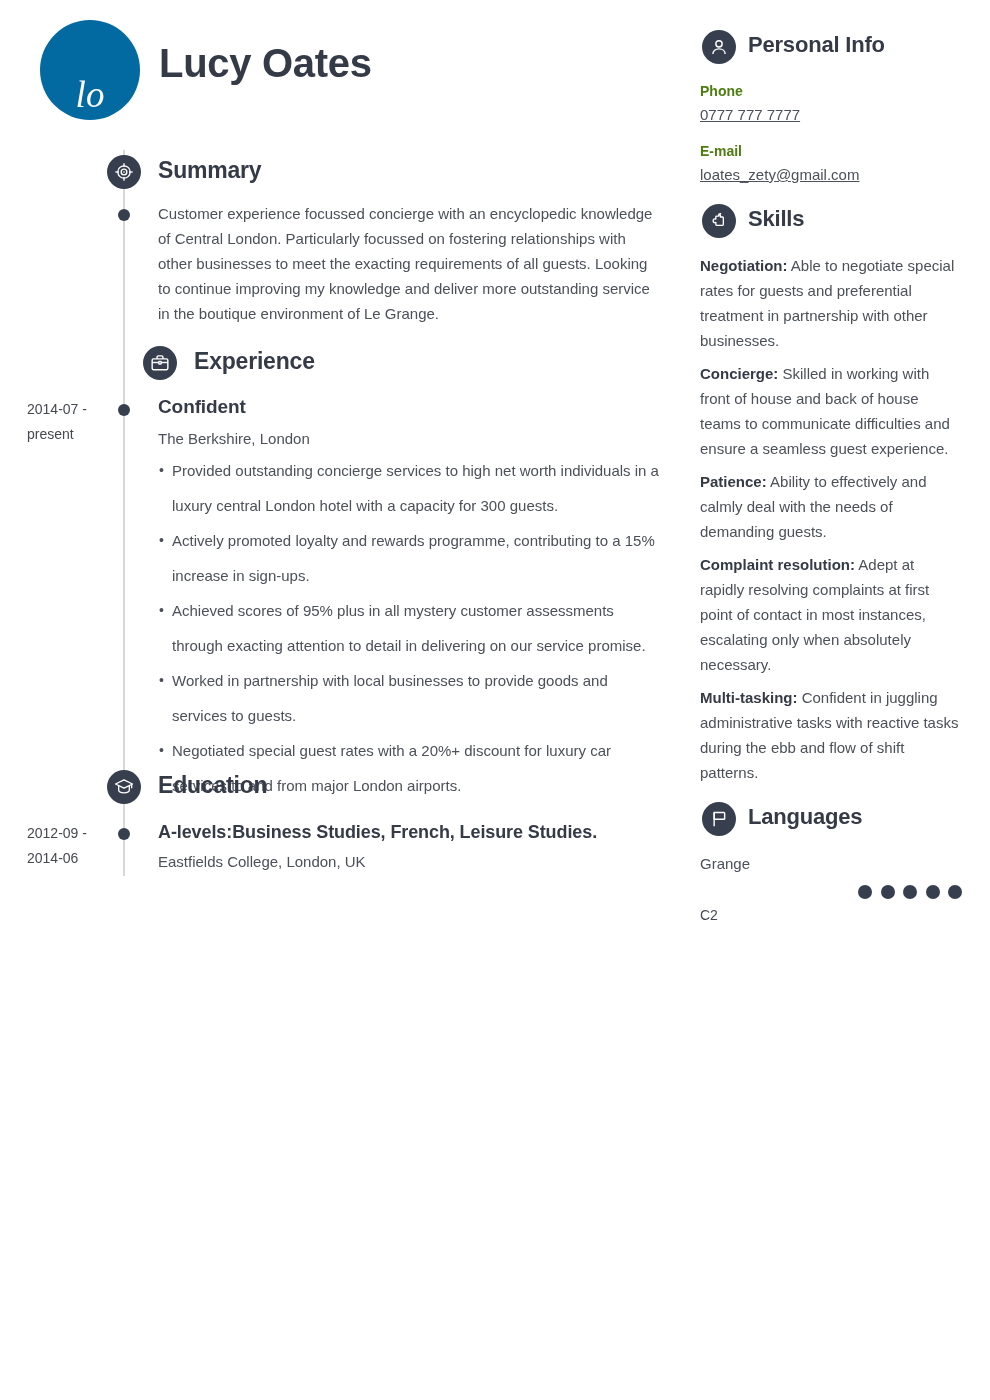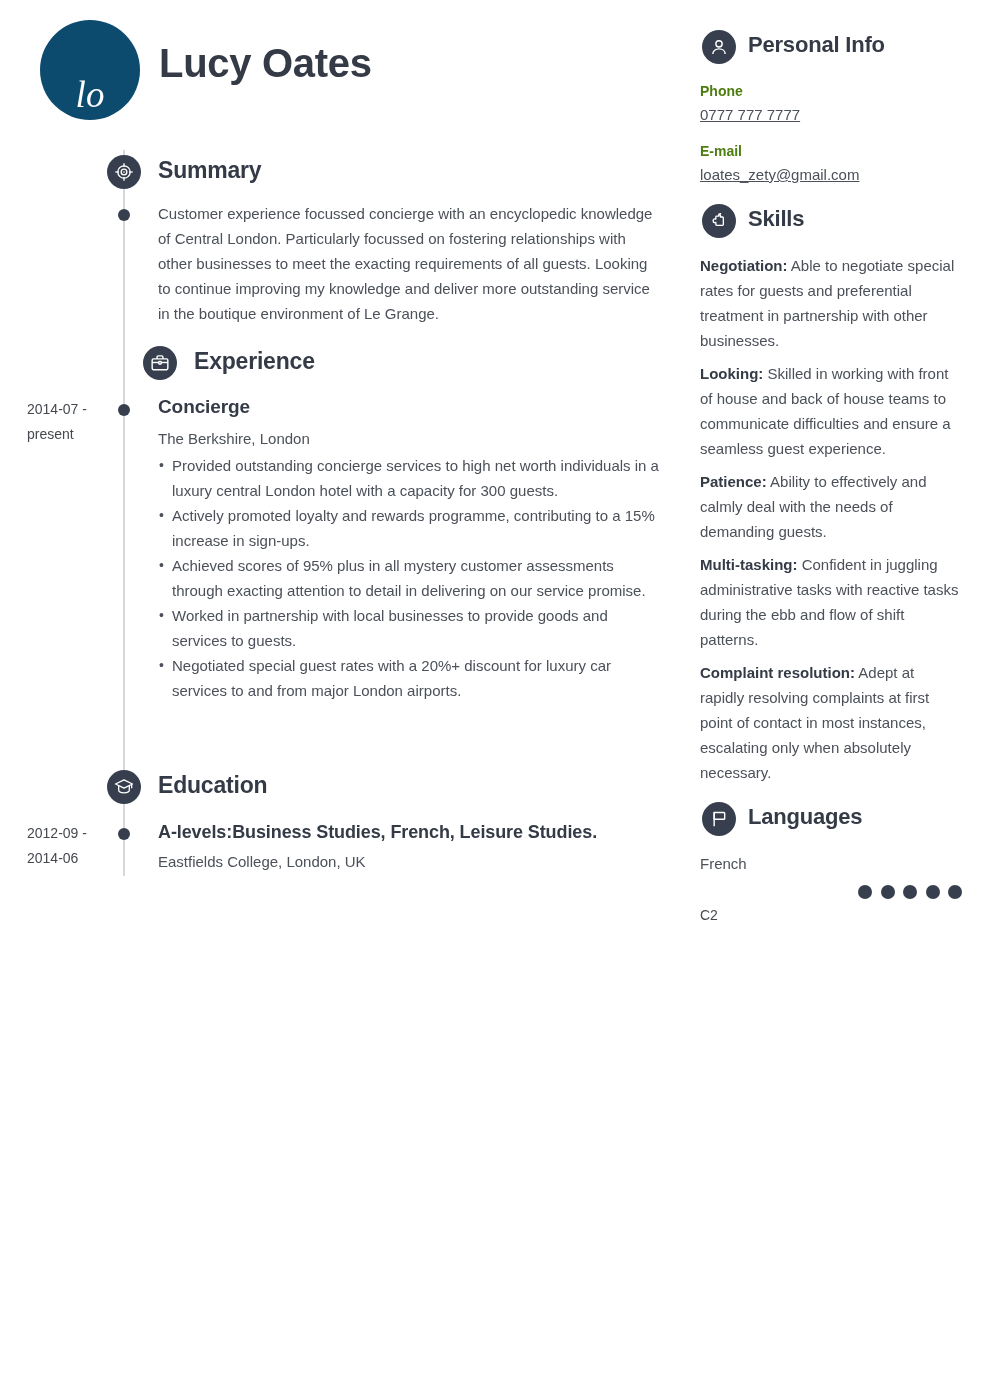--- a/index.html
+++ b/index.html
@@ -40,21 +40,21 @@
     width: 620px;
     height: 110px;
   }
   .avatar {
     position: absolute;
     left: 0;
     top: 0;
     width: 100px;
     height: 100px;
     border-radius: 50%;
-    background: #0c4a6e;
+    background: #0369a1;
   }
   .avatar-monogram {
     position: absolute;
     left: 0;
     right: 0;
     bottom: 7px;
     text-align: center;
     font-family: "Liberation Serif", serif;
     font-style: italic;
     font-size: 37px;
@@ -161,21 +161,21 @@
     left: 158px;
     width: 505px;
     margin: 0;
     padding: 0;
     list-style: none;
   }
   ul.bullets li {
     position: relative;
     padding-left: 14px;
     font-size: 15px;
-    line-height: 25px;
+    line-height: 35px;
     color: #4b5059;
     margin-bottom: 0;
   }
   ul.bullets li::before {
     content: "•";
     position: absolute;
     left: 1px;
     top: 0;
     color: #4b5059;
     font-size: 14px;
@@ -321,21 +321,21 @@
             <path d="M8.5 7V4.8a1.4 1.4 0 0 1 1.4-1.4h4.2a1.4 1.4 0 0 1 1.4 1.4V7"></path>
             <line x1="2.6" y1="11.4" x2="21.4" y2="11.4"></line>
             <rect x="10.6" y="10" width="2.8" height="3.2" rx="0.6" fill="#373f4f"></rect>
           </svg>
         </div>
         <div class="sec-title">Experience</div>
       </div>
 
       <div class="entry-dot" style="top:58px;"></div>
       <div class="entry-date" style="top:51px;">2014-07 - present</div>
-      <div class="job-title" style="top:50px;">Concierge</div>
+      <div class="job-title" style="top:50px;">Confident</div>
       <div class="job-sub" style="top:84px;">The Berkshire, London</div>
 
       <ul class="bullets" style="top:107px;">
         <li>Provided outstanding concierge services to high net worth individuals in a luxury central London hotel with a capacity for 300 guests.</li>
         <li>Actively promoted loyalty and rewards programme, contributing to a 15% increase in sign-ups.</li>
         <li>Achieved scores of 95% plus in all mystery customer assessments through exacting attention to detail in delivering on our service promise.</li>
         <li>Worked in partnership with local businesses to provide goods and services to guests.</li>
         <li>Negotiated special guest rates with a 20%+ discount for luxury car services to and from major London airports.</li>
       </ul>
     </div>
@@ -389,46 +389,46 @@
             <path d="M13.9 3.2c-1.3 0-2.3.9-2.3 2 0 .4.1.7.3 1H9.1c-.5 0-.9.4-.9.9v2.6c-.3-.2-.7-.3-1.1-.3-1.2 0-2.1 1-2.1 2.3s.9 2.3 2.1 2.3c.4 0 .8-.1 1.1-.3v2.6c0 .5.4.9.9.9h7.2c.5 0 .9-.4.9-.9V8.1c0-.5-.4-.9-.9-.9h-2.6c.2-.3.3-.6.3-1 0-1.1-1-2-2.1-2z"></path>
           </svg>
         </div>
         <div class="rsec-title">Skills</div>
       </div>
       <div style="margin-top:13px;">
         <div class="skill-item">
           <b>Negotiation:</b><span> Able to negotiate special rates for guests and preferential treatment in partnership with other businesses.</span>
         </div>
         <div class="skill-item">
-          <b>Looking:</b><span> Skilled in working with front of house and back of house teams to communicate difficulties and ensure a seamless guest experience.</span>
+          <b>Concierge:</b><span> Skilled in working with front of house and back of house teams to communicate difficulties and ensure a seamless guest experience.</span>
         </div>
         <div class="skill-item">
           <b>Patience:</b><span> Ability to effectively and calmly deal with the needs of demanding guests.</span>
         </div>
         <div class="skill-item">
+          <b>Complaint resolution:</b><span> Adept at rapidly resolving complaints at first point of contact in most instances, escalating only when absolutely necessary.</span>
+        </div>
+        <div class="skill-item">
           <b>Multi-tasking:</b><span> Confident in juggling administrative tasks with reactive tasks during the ebb and flow of shift patterns.</span>
-        </div>
-        <div class="skill-item">
-          <b>Complaint resolution:</b><span> Adept at rapidly resolving complaints at first point of contact in most instances, escalating only when absolutely necessary.</span>
         </div>
       </div>
     </div>
 
     <div class="r-block" style="top:802px;">
       <div class="rsec-head">
         <div class="rsec-icon">
           <svg width="20" height="20" viewBox="0 0 24 24" fill="none" stroke="#ffffff" stroke-width="1.7" stroke-linejoin="round">
             <line x1="6.2" y1="3.6" x2="6.2" y2="20.6"></line>
             <path d="M6.2 4.2h11.6c.6 0 1 .4 1 1v6.1c0 .6-.4 1-1 1H6.2z"></path>
           </svg>
         </div>
         <div class="rsec-title">Languages</div>
       </div>
       <div style="margin-top:13px;">
-        <div class="lang-name">French</div>
+        <div class="lang-name">Grange</div>
         <div class="lang-dots">
           <span></span>
           <span></span>
           <span></span>
           <span></span>
           <span></span>
         </div>
         <div class="lang-level">C2</div>
       </div>
     </div>

